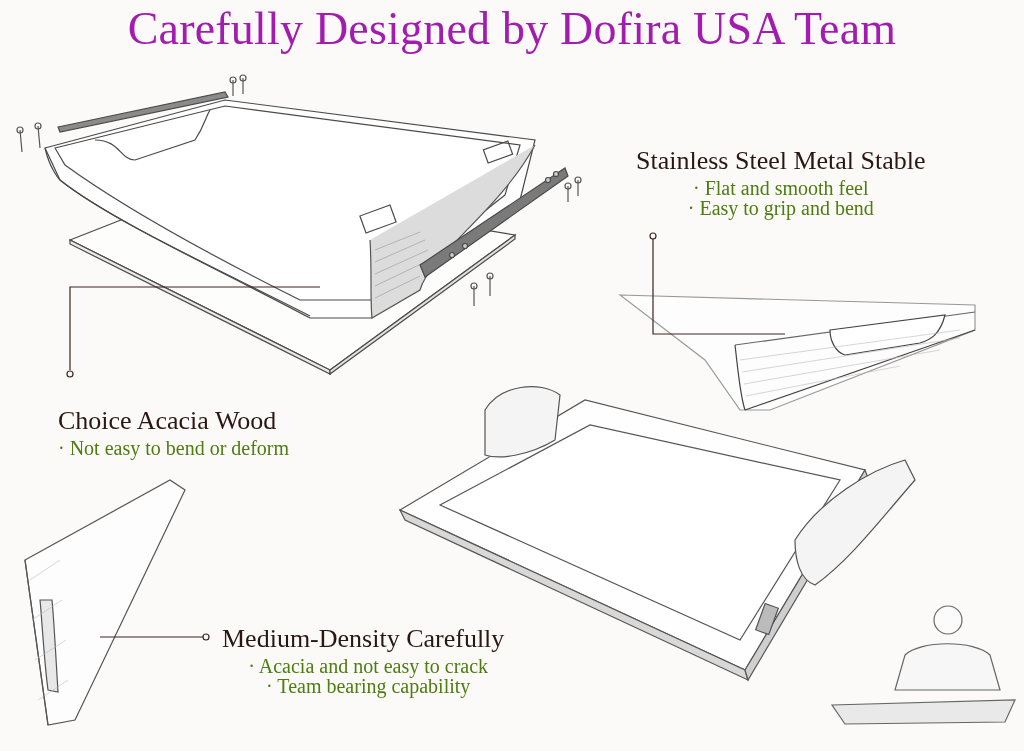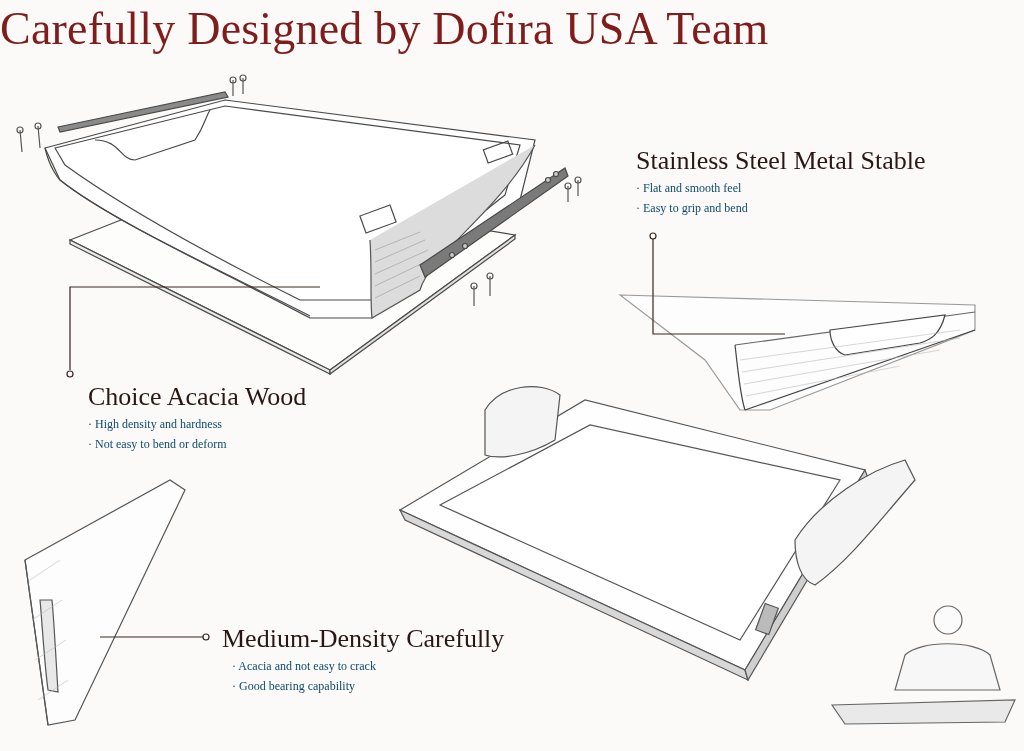--- a/index.html
+++ b/index.html
@@ -3,34 +3,34 @@
 <meta charset="utf-8">
 <style>
   html, body { margin:0; padding:0; }
   body {
     width:1024px; height:751px; overflow:hidden; position:relative;
     background:#fbfaf8;
     font-family:"DejaVu Serif", "Liberation Serif", serif;
     color:#3a1f1a;
   }
   .title {
-    position:absolute; left:0; top:2px; width:1024px; 
+    position:absolute; left:0; top:2px; width:1024px; text-align:center;
     font-family:"Liberation Serif", serif;
-    font-size:46px; color:#7f1d1d; letter-spacing:0.2px;
+    font-size:46px; color:#a21caf; letter-spacing:0.2px;
   }
   .feature { position:absolute; color:#2d1a16; }
   .feature h2 {
     margin:0; font-weight:normal;
     font-family:"Liberation Serif", serif;
     font-size:26px; line-height:30px; color:#2a1714;
   }
   .feature ul { list-style:none; margin:2px 0 0 0; padding:0; }
   .feature li {
     font-family:"Liberation Serif", serif;
-    font-size:12px; line-height:20px; color:#0c4a6e;
+    font-size:20px; line-height:20px; color:#4d7c0f;text-align:center;
   }
   .feature li::before { content:"· "; }
   svg.art { position:absolute; left:0; top:0; }
 </style>
 </head>
 <body>
 
 <div class="title">Carefully Designed by Dofira USA Team</div>
 
 <svg class="art" width="1024" height="751" viewBox="0 0 1024 751">
@@ -147,27 +147,26 @@
 </svg>
 
 <div class="feature" style="left:636px; top:146px;">
   <h2>Stainless Steel Metal Stable</h2>
   <ul>
     <li>Flat and smooth feel</li>
     <li>Easy to grip and bend</li>
   </ul>
 </div>
 
-<div class="feature" style="left:58px; top:382px;margin-left:30px;">
+<div class="feature" style="left:58px; top:406px;">
   <h2>Choice Acacia Wood</h2>
   <ul>
-    <li>High density and hardness</li>
     <li>Not easy to bend or deform</li>
   </ul>
 </div>
 
 <div class="feature" style="left:222px; top:624px;">
   <h2>Medium-Density Carefully</h2>
   <ul style="margin-left:10px;">
     <li>Acacia and not easy to crack</li>
-    <li>Good bearing capability</li>
+    <li>Team bearing capability</li>
   </ul>
 </div>
 
 </body></html>

